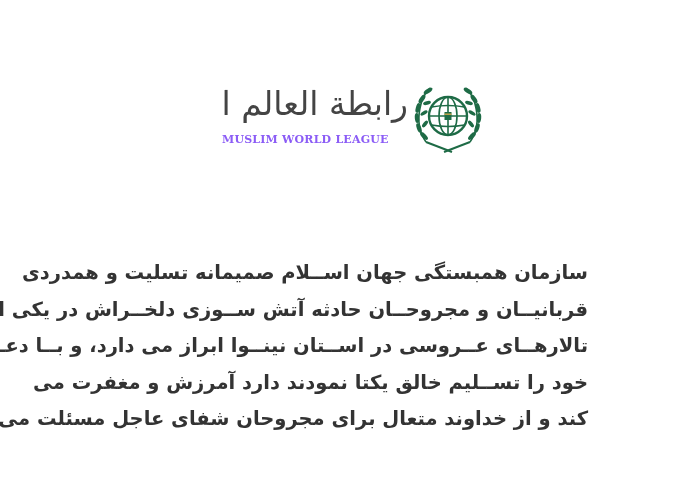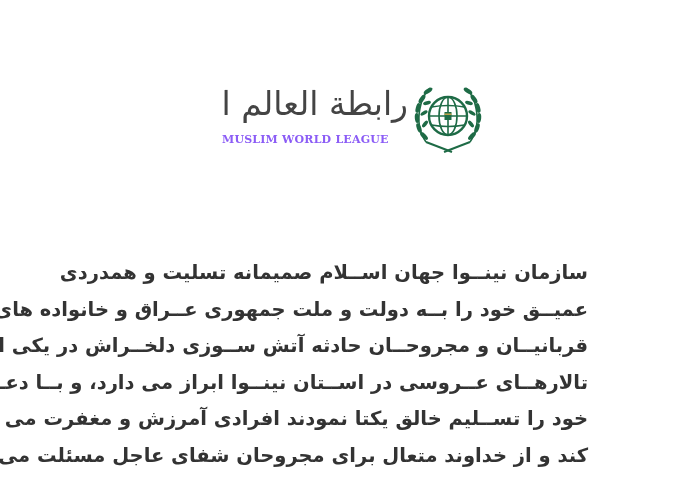--- a/index.html
+++ b/index.html
@@ -134,19 +134,18 @@
         <ellipse cx="57" cy="23" rx="1.8" ry="4" transform="rotate(-75 57 23)"></ellipse>
       </g>
 
       <path d="M14 62 L40 72" stroke="#1e6b46" stroke-width="2" fill="none"></path>
       <path d="M58 62 L32 72" stroke="#1e6b46" stroke-width="2" fill="none"></path>
     </svg>
   </div>
 </div>
 
 <div class="article">
-  <span class="line">سازمان نینــوا جهان اســلام صمیمانه تسلیت و همدردی</span>
-  <span class="line">عمیــق خود را بــه دولت و ملت جمهوری عــراق و خانواده های</span>
+  <span class="line">سازمان همبستگی جهان اســلام صمیمانه تسلیت و همدردی</span>
   <span class="line">قربانیــان و مجروحــان حادثه آتش ســوزی دلخــراش در یکی از</span>
   <span class="line">تالارهــای عــروسی در اســتان نینــوا ابراز می دارد، و بــا دعــای</span>
-  <span class="line">خود را تســلیم خالق یکتا نمودند افرادی آمرزش و مغفرت می</span>
+  <span class="line">خود را تســلیم خالق یکتا نمودند دارد آمرزش و مغفرت می</span>
   <span class="line">کند و از خداوند متعال برای مجروحان شفای عاجل مسئلت می نماید</span>
 </div>
 
 </body></html>

